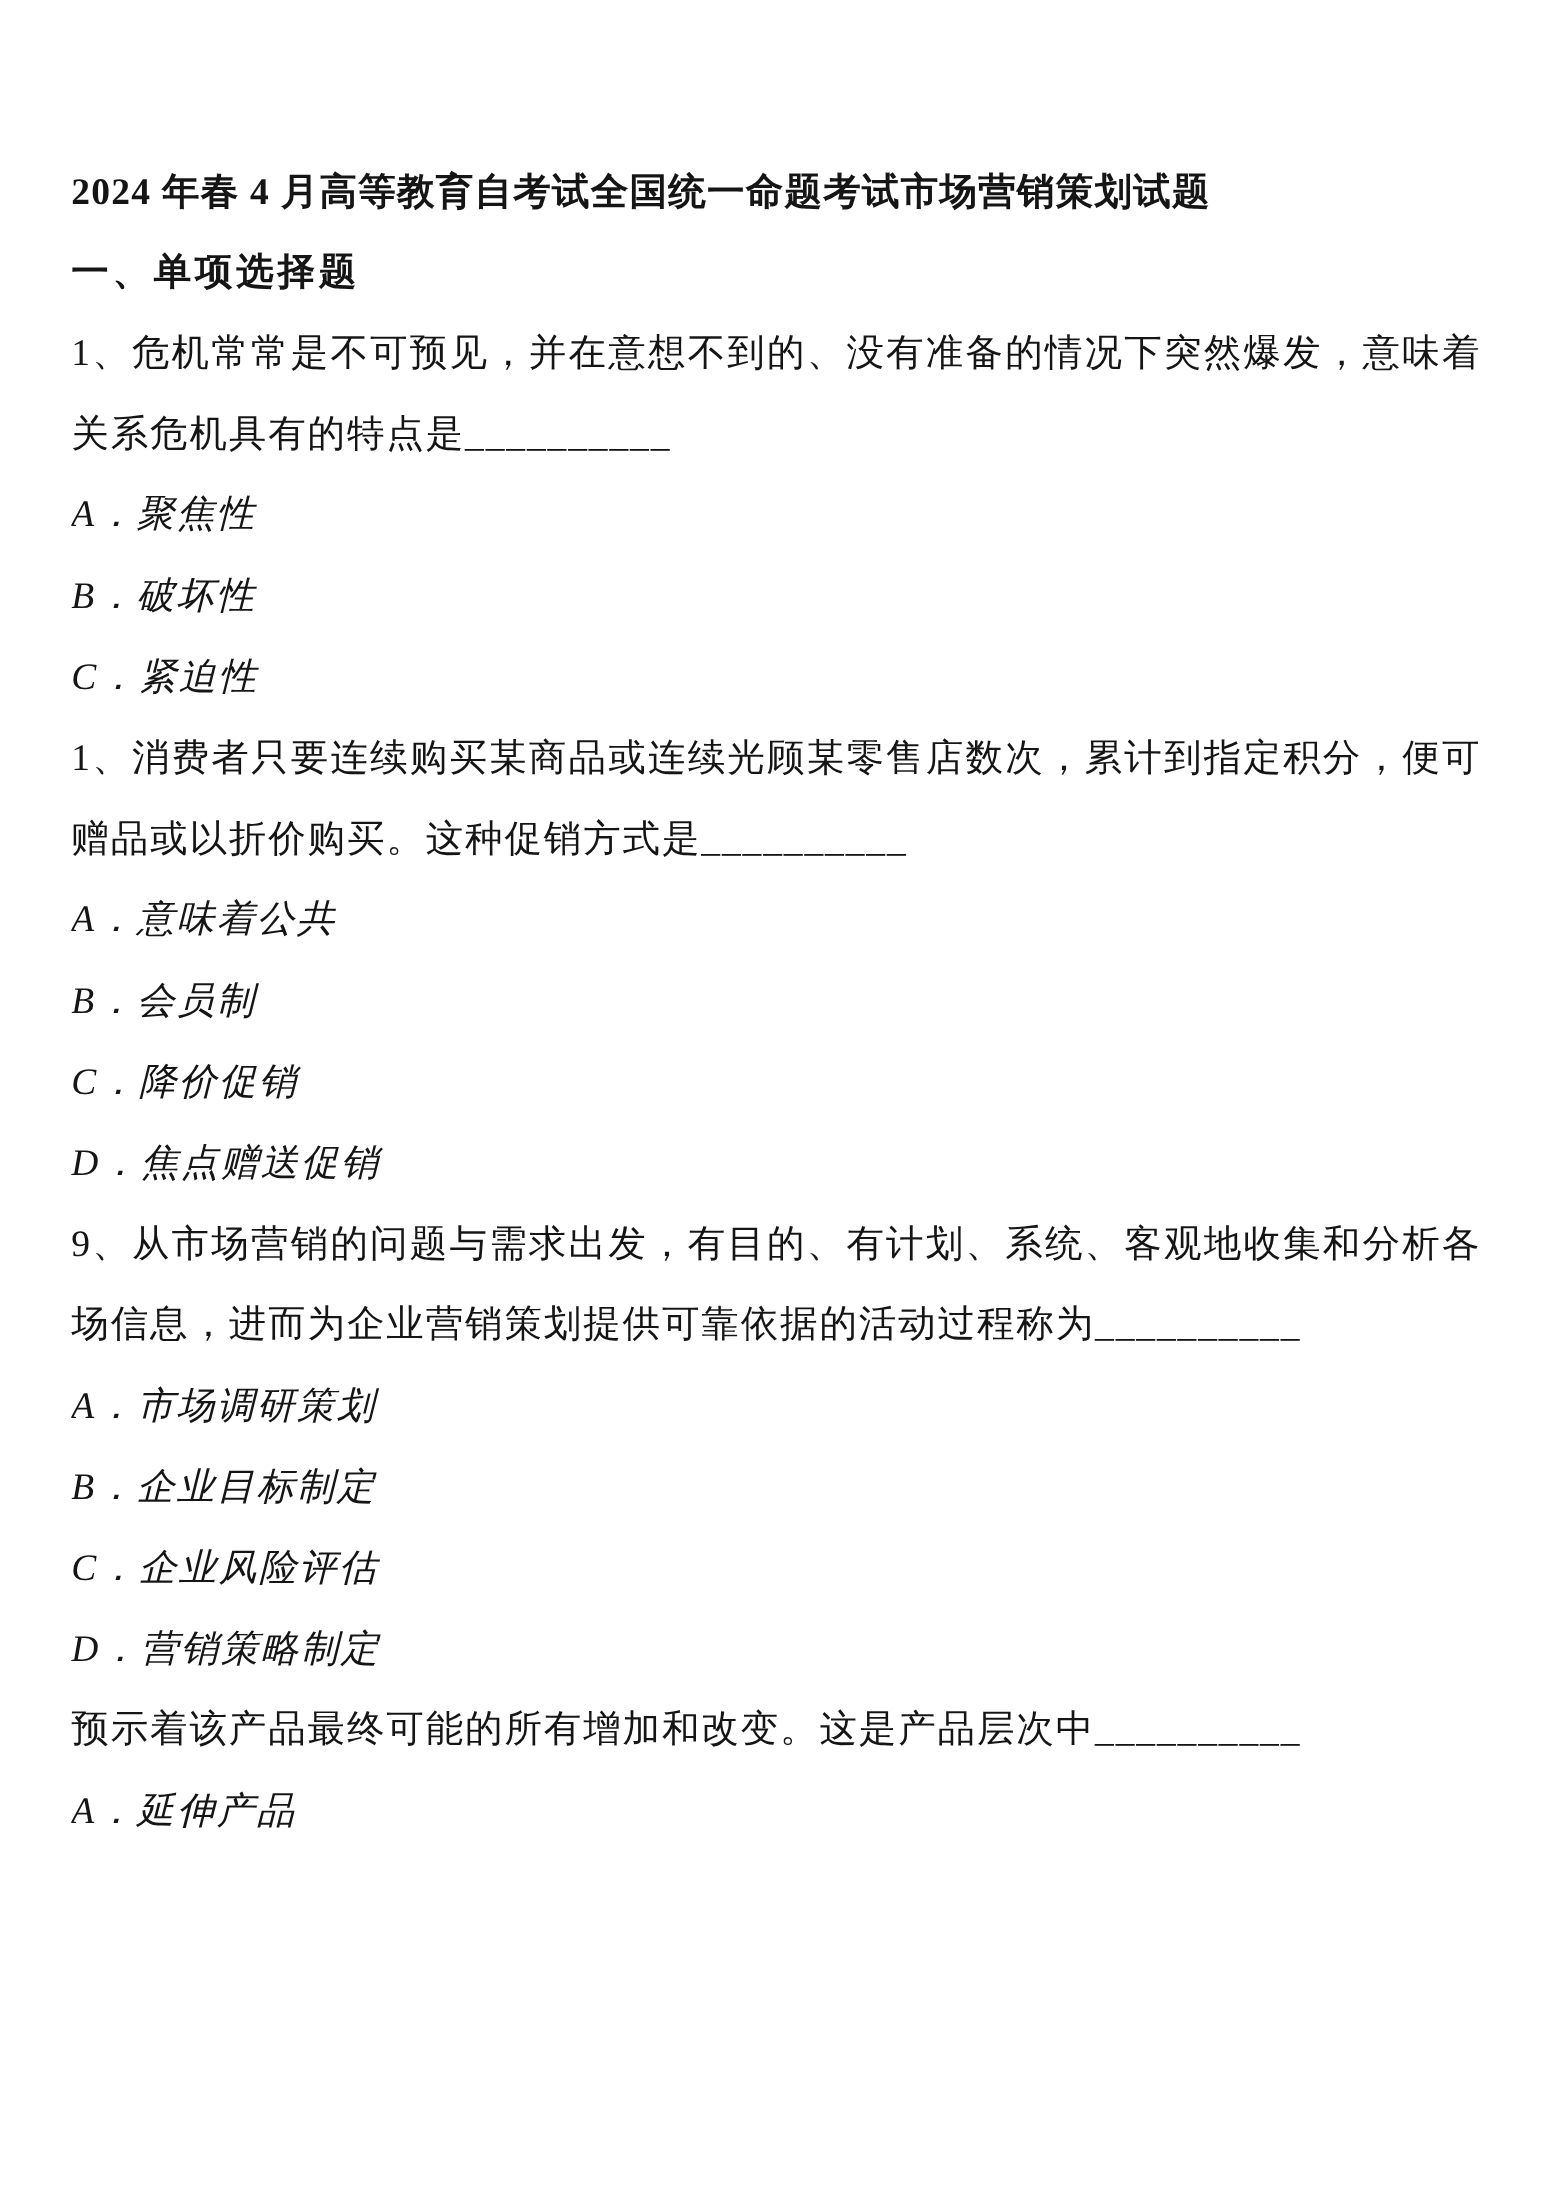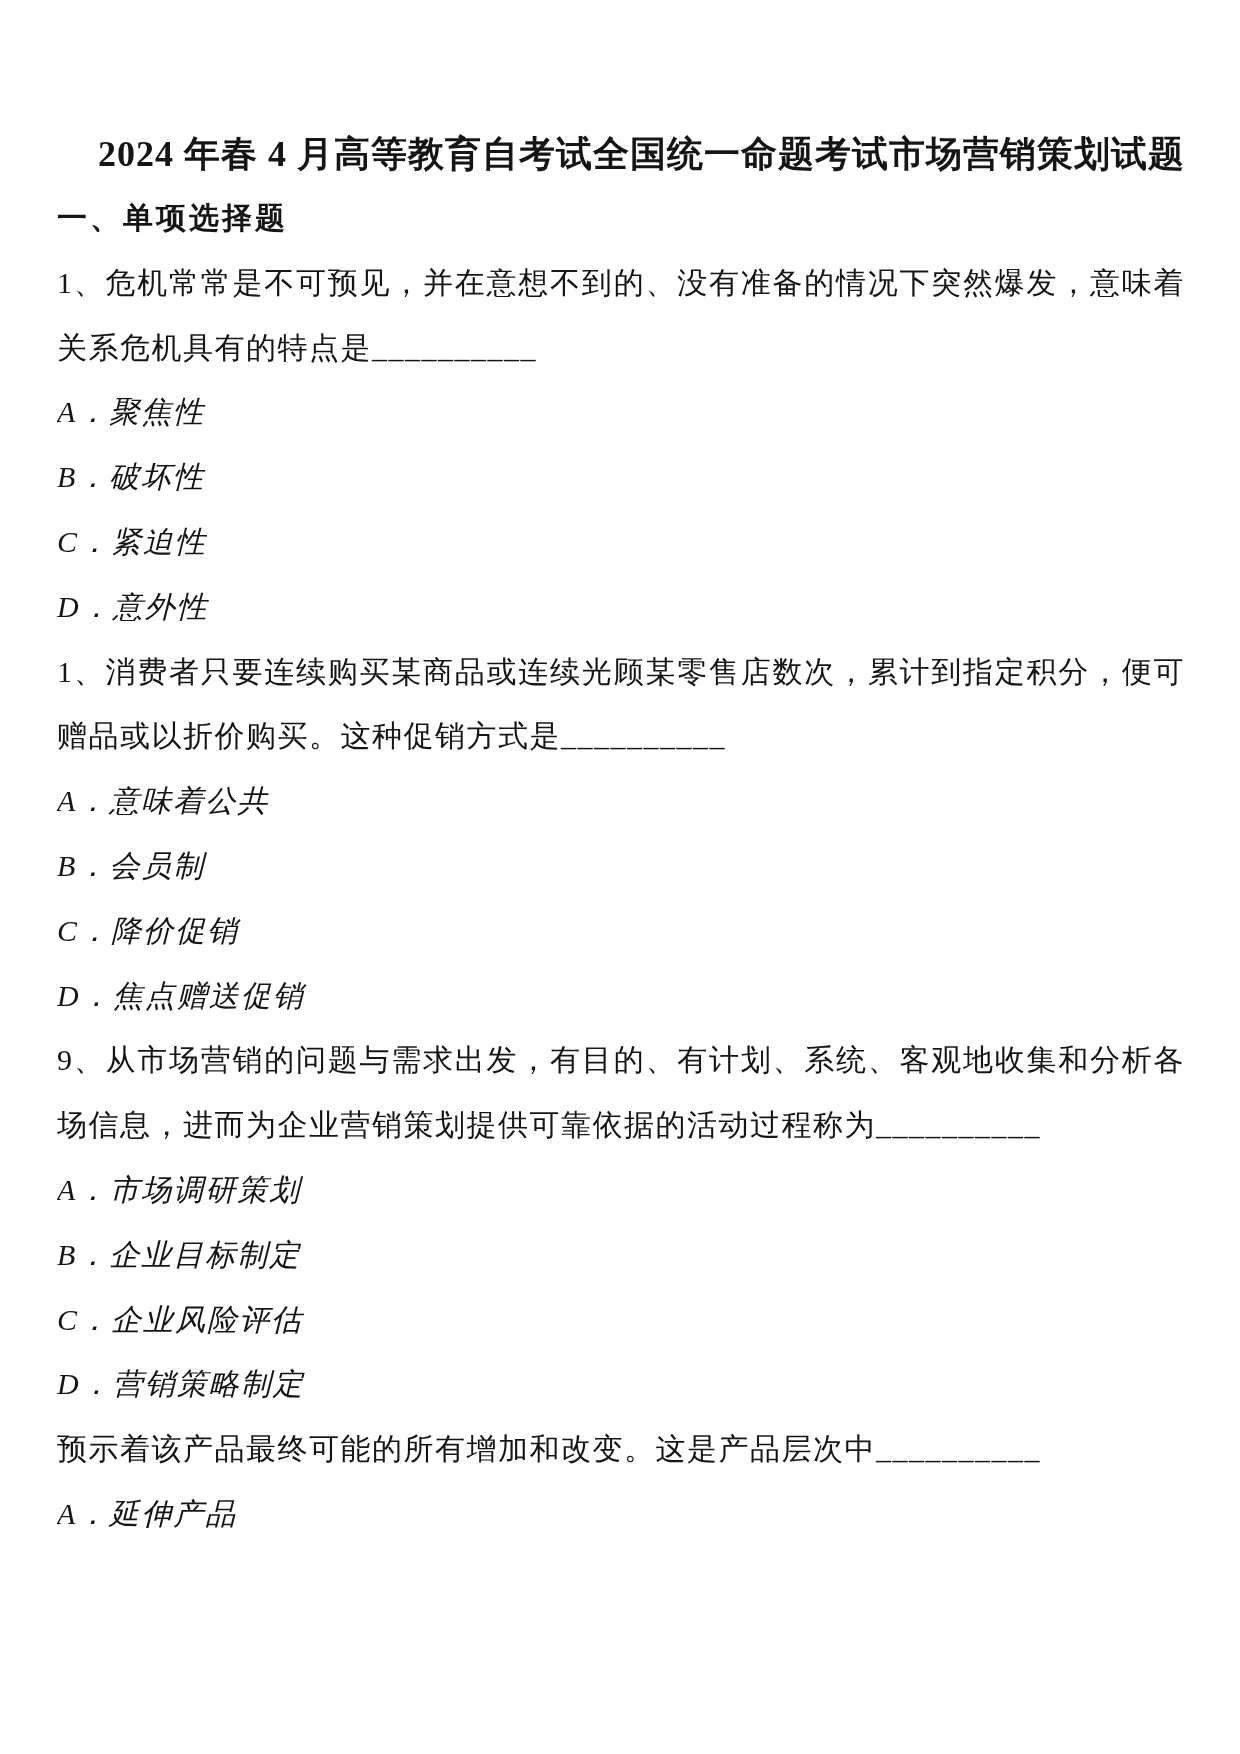--- a/index.html
+++ b/index.html
@@ -16,25 +16,25 @@
   }
   .page {
     box-sizing: border-box;
     width: 1240px;
     height: 1754px;
     padding: 122px 55px 0 57px;
     background: #ffffff;
   }
   .title {
     margin: 0;
-    font-size: 36px;
+    font-size: 30px;
     font-weight: 700;
     line-height: 64px;
     height: 64px;
-    text-align: right;
+    text-align: left;
     letter-spacing: 1px;
     white-space: nowrap;
     overflow: hidden;
   }
   .section-heading {
     margin: 0;
     font-size: 30px;
     font-weight: 700;
     line-height: 64.8px;
     height: 64.8px;
@@ -73,21 +73,20 @@
   <h1 class="title">2024 年春 4 月高等教育自考试全国统一命题考试市场营销策划试题</h1>
 
   <h2 class="section-heading">一、单项选择题</h2>
 
   <div class="question">
     <p class="line justified">1、危机常常是不可预见，并在意想不到的、没有准备的情况下突然爆发，意味着公共</p>
     <p class="line">关系危机具有的特点是__________</p>
     <p class="line option">A．聚焦性</p>
     <p class="line option">B．破坏性</p>
     <p class="line option">C．紧迫性</p>
-    <p class="line option">D．意外性</p>
   </div>
 
   <div class="question">
     <p class="line justified">1、消费者只要连续购买某商品或连续光顾某零售店数次，累计到指定积分，便可兑换</p>
     <p class="line">赠品或以折价购买。这种促销方式是__________</p>
     <p class="line option">A．意味着公共</p>
     <p class="line option">B．会员制</p>
     <p class="line option">C．降价促销</p>
     <p class="line option">D．焦点赠送促销</p>
   </div>

